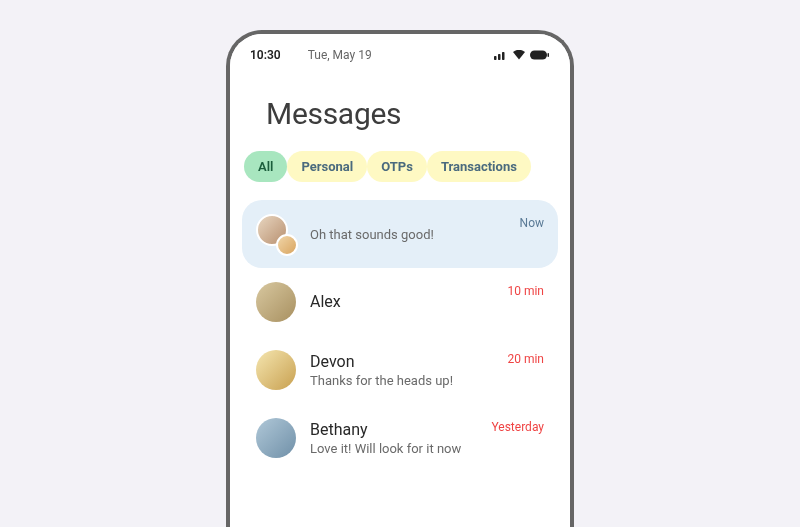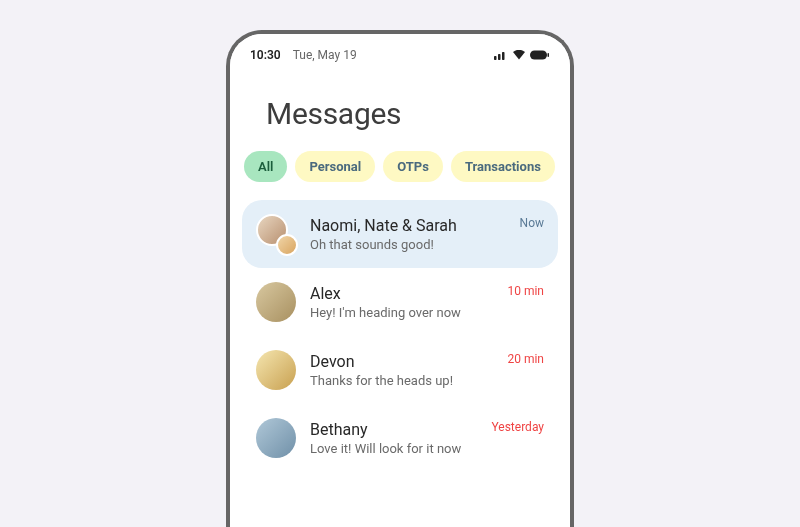--- a/index.html
+++ b/index.html
@@ -31,36 +31,35 @@
     }
     .status-bar {
       display: flex;
       align-items: center;
       justify-content: space-between;
       padding: 14px 20px 8px 20px;
       font-size: 12px;
       color: #222;
       font-weight: 500;
     }
-    .status-left .time { font-weight: 600; margin-right: 9px; }
+    .status-left .time { font-weight: 600; margin-right: 24px; }
     .status-left .date { color: #666; font-weight: 400; }
     .status-right { display: flex; align-items: center; gap: 4px; }
     .status-right svg { display: block; }
 
     .title {
       font-size: 30px;
       font-weight: 400;
       color: #3d3d3d;
       padding: 26px 0 20px 36px;
       letter-spacing: -0.3px;
     }
 
     .tabs {
       display: flex;
-      gap: 8px;
       padding: 0 14px 18px 14px;
     }
     .tab {
       padding: 8px 14px;
       border-radius: 18px;
       font-size: 13px;
       font-weight: 700;
       background: #fef9c3;
       color: #4a6a7e;
       cursor: pointer;
@@ -156,33 +155,31 @@
     </div>
 
     <div class="conversations">
 
       <div class="conv highlight">
         <div class="avatar-wrap">
           <div class="avatar group-back a1"></div>
           <div class="avatar group-front a2"></div>
         </div>
         <div class="conv-body">
-          <div class="conv-name">Naomi, Nate &amp; Sarah</div>
           <div class="conv-preview">Oh that sounds good!</div>
         </div>
         <div class="conv-time">Now</div>
       </div>
 
       <div class="conv">
         <div class="avatar-wrap">
           <div class="avatar a3"></div>
         </div>
         <div class="conv-body">
           <div class="conv-name">Alex</div>
-          <div class="conv-preview">Hey! I'm heading over now</div>
         </div>
         <div class="conv-time">10 min</div>
       </div>
 
       <div class="conv">
         <div class="avatar-wrap">
           <div class="avatar a4"></div>
         </div>
         <div class="conv-body">
           <div class="conv-name">Devon</div>

